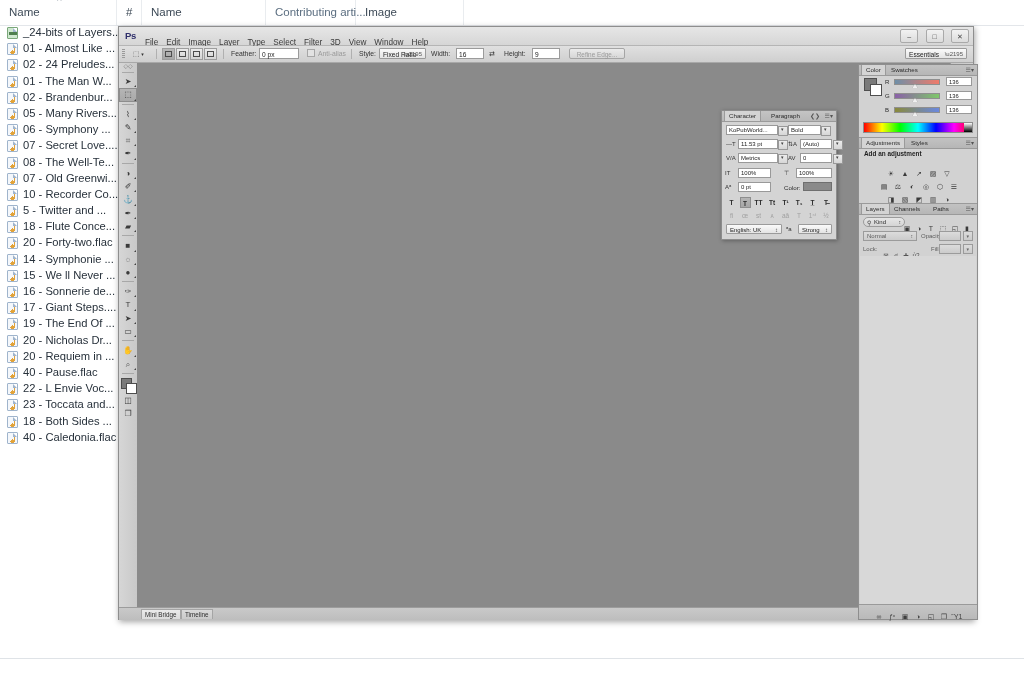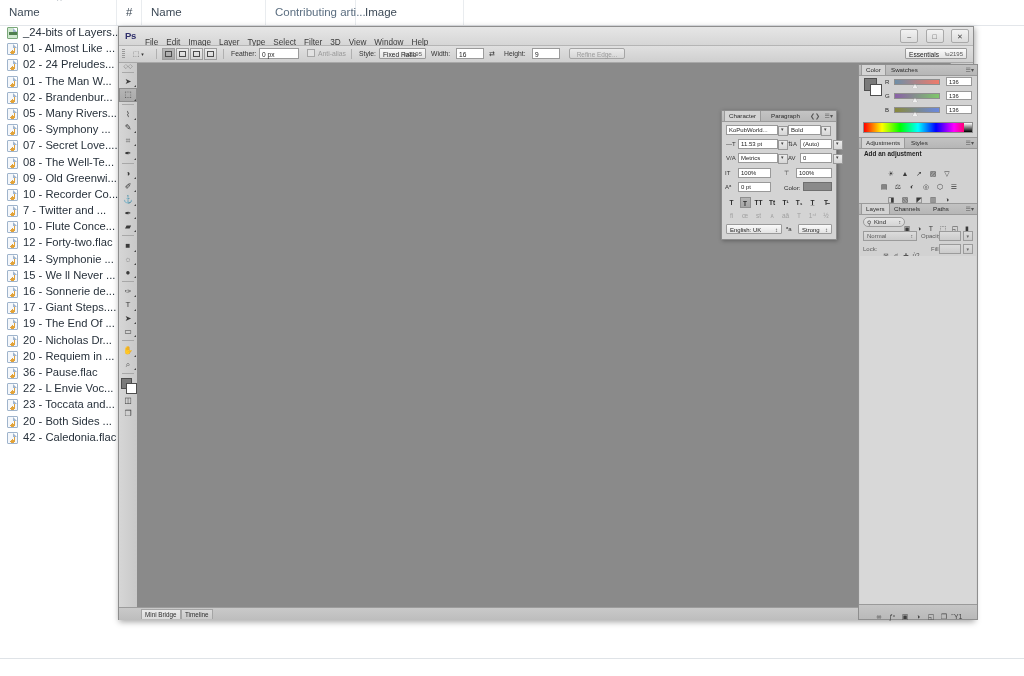--- a/index.html
+++ b/index.html
@@ -257,53 +257,53 @@
             </div>
           </div>
           <div class="fname">08 - The Well-Te...</div>
         </div>
         <div class="frow">
           <div class="ficon">
             <div class="ic-page">
               <div class="ic-note"></div>
             </div>
           </div>
-          <div class="fname">09 - Old Greenwi...</div>
+          <div class="fname">07 - Old Greenwi...</div>
         </div>
         <div class="frow">
           <div class="ficon">
             <div class="ic-page">
               <div class="ic-note"></div>
             </div>
           </div>
           <div class="fname">10 - Recorder Co...</div>
         </div>
         <div class="frow">
           <div class="ficon">
             <div class="ic-page">
               <div class="ic-note"></div>
             </div>
           </div>
-          <div class="fname">7 - Twitter and ...</div>
-        </div>
-        <div class="frow">
-          <div class="ficon">
-            <div class="ic-page">
-              <div class="ic-note"></div>
-            </div>
-          </div>
-          <div class="fname">10 - Flute Conce...</div>
-        </div>
-        <div class="frow">
-          <div class="ficon">
-            <div class="ic-page">
-              <div class="ic-note"></div>
-            </div>
-          </div>
-          <div class="fname">12 - Forty-two.flac</div>
+          <div class="fname">5 - Twitter and ...</div>
+        </div>
+        <div class="frow">
+          <div class="ficon">
+            <div class="ic-page">
+              <div class="ic-note"></div>
+            </div>
+          </div>
+          <div class="fname">18 - Flute Conce...</div>
+        </div>
+        <div class="frow">
+          <div class="ficon">
+            <div class="ic-page">
+              <div class="ic-note"></div>
+            </div>
+          </div>
+          <div class="fname">20 - Forty-two.flac</div>
         </div>
         <div class="frow">
           <div class="ficon">
             <div class="ic-page">
               <div class="ic-note"></div>
             </div>
           </div>
           <div class="fname">14 - Symphonie ...</div>
         </div>
         <div class="frow">
@@ -353,21 +353,21 @@
             </div>
           </div>
           <div class="fname">20 - Requiem in ...</div>
         </div>
         <div class="frow">
           <div class="ficon">
             <div class="ic-page">
               <div class="ic-note"></div>
             </div>
           </div>
-          <div class="fname">36 - Pause.flac</div>
+          <div class="fname">40 - Pause.flac</div>
         </div>
         <div class="frow">
           <div class="ficon">
             <div class="ic-page">
               <div class="ic-note"></div>
             </div>
           </div>
           <div class="fname">22 - L Envie Voc...</div>
         </div>
         <div class="frow">
@@ -377,29 +377,29 @@
             </div>
           </div>
           <div class="fname">23 - Toccata and...</div>
         </div>
         <div class="frow">
           <div class="ficon">
             <div class="ic-page">
               <div class="ic-note"></div>
             </div>
           </div>
-          <div class="fname">20 - Both Sides ...</div>
-        </div>
-        <div class="frow">
-          <div class="ficon">
-            <div class="ic-page">
-              <div class="ic-note"></div>
-            </div>
-          </div>
-          <div class="fname">42 - Caledonia.flac</div>
+          <div class="fname">18 - Both Sides ...</div>
+        </div>
+        <div class="frow">
+          <div class="ficon">
+            <div class="ic-page">
+              <div class="ic-note"></div>
+            </div>
+          </div>
+          <div class="fname">40 - Caledonia.flac</div>
         </div>
       </div>
   </div>
 
   <div class="hr-page"></div>
 
   <div class="ps">
 
     <div class="ps-title">
       <div class="ps-logo">Ps</div>

